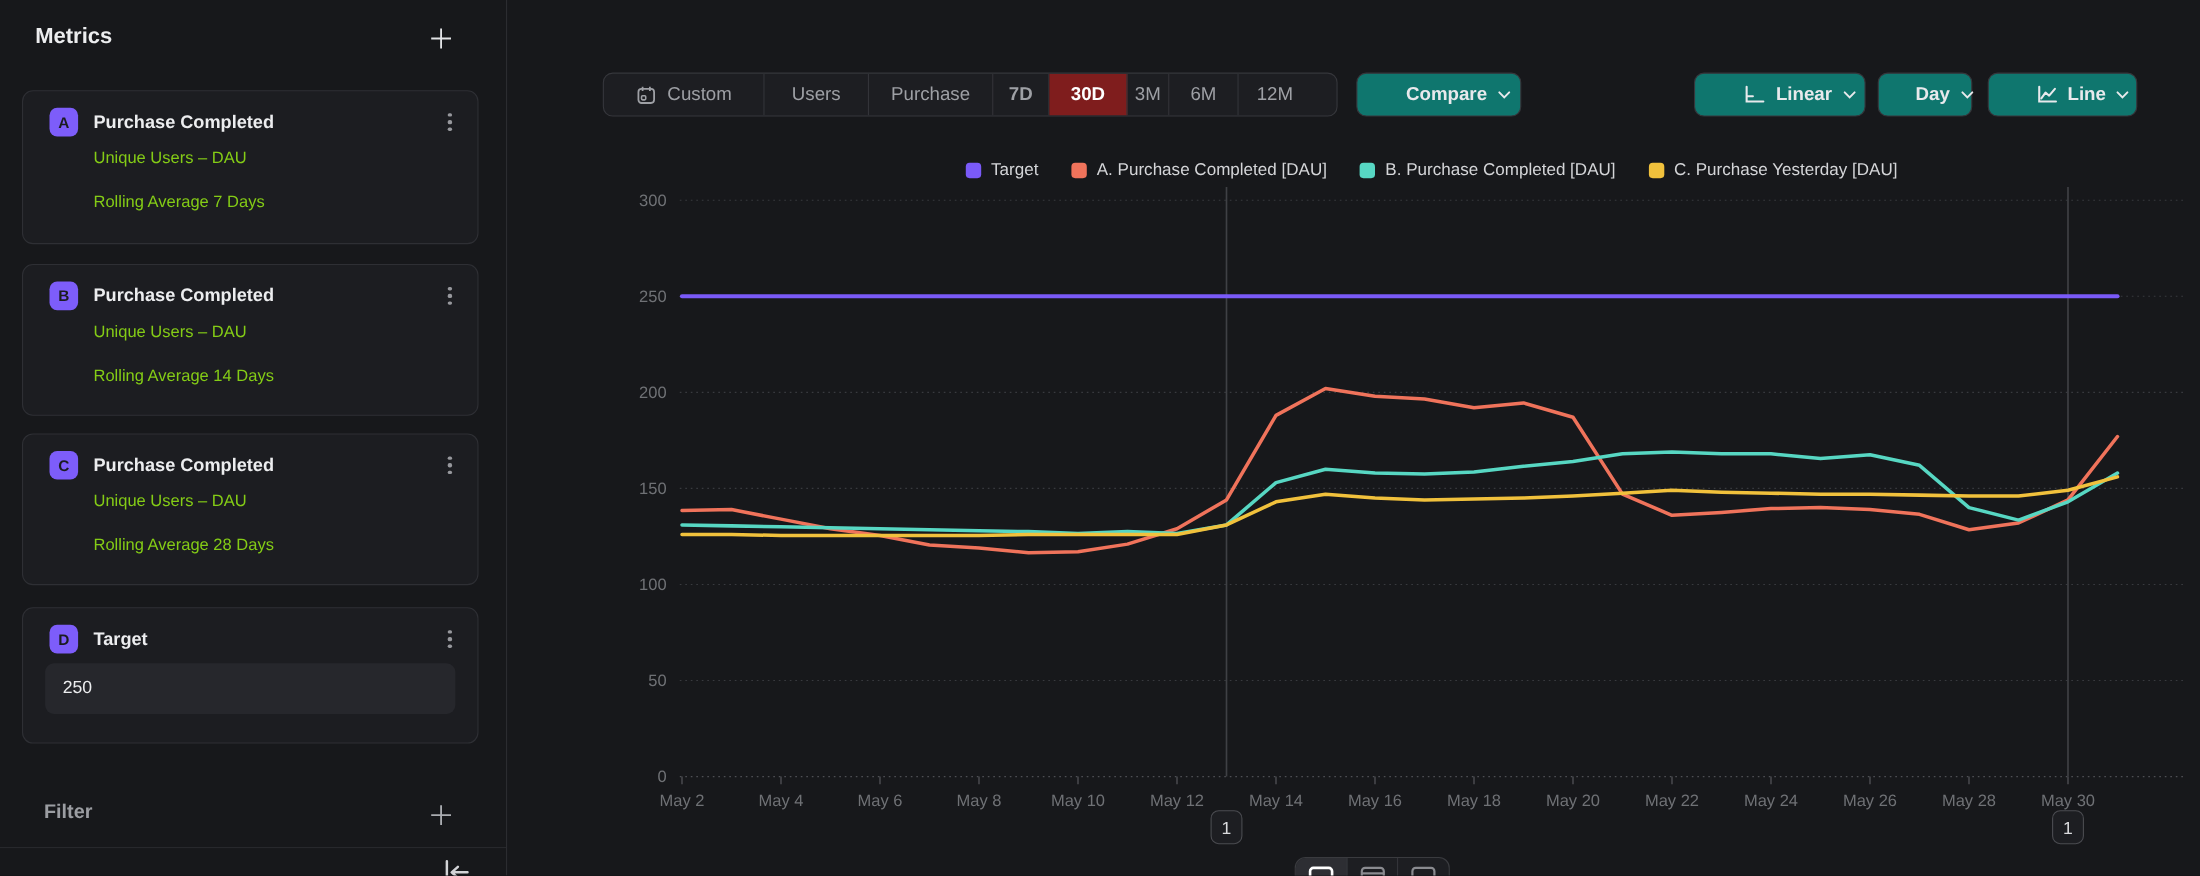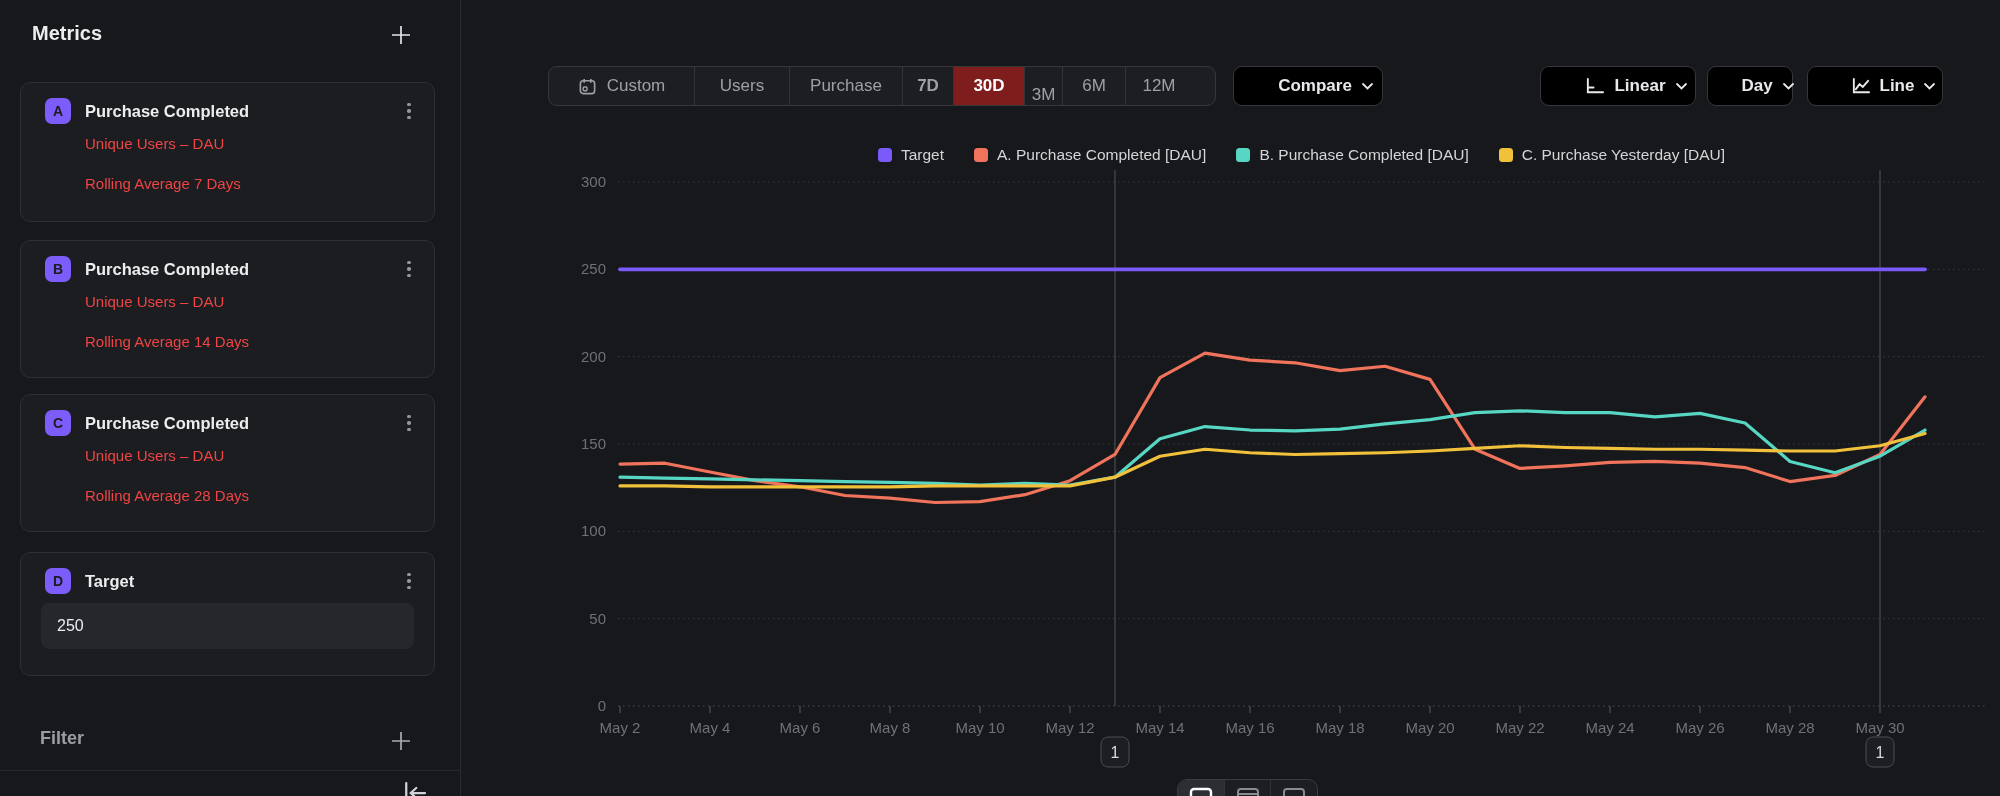--- a/index.html
+++ b/index.html
@@ -11,27 +11,27 @@
   #sidebar-divider{left:460px;top:0;width:1px;height:796px;background:#2b2c30;}
   .side-head{left:32px;top:22px;font-size:20px;font-weight:700;color:#ecedef;}
   .plus-btn{width:24px;height:24px;display:flex;align-items:center;justify-content:center;cursor:pointer;}
   .metric-card{left:20px;width:415px;background:#1c1d21;border:1px solid #2e2f34;border-radius:10px;box-sizing:border-box;}
   .card-row{position:absolute;left:24px;right:16px;top:14px;height:28px;display:flex;align-items:center;}
   .badge{width:26px;height:26px;border-radius:7px;background:#7d5dfa;color:#1b1c20;
          font-size:14px;font-weight:700;display:flex;align-items:center;justify-content:center;flex:0 0 auto;}
   .card-title{margin-left:14px;font-size:16.5px;font-weight:700;color:#ecedef;flex:1 1 auto;}
   .kebab{width:18px;height:22px;display:flex;flex-direction:column;align-items:center;justify-content:center;gap:3px;cursor:pointer;}
   .kebab i{width:3.5px;height:3.5px;border-radius:50%;background:#97989d;}
-  .card-sub{position:absolute;left:64px;font-size:15px;color:#ef4444;}
+  .card-sub{position:absolute;left:64px;font-size:15px;color:#84cc16;}
   #target-input{position:absolute;left:20px;top:50px;width:373px;height:46px;background:#26272c;border:none;
          border-radius:8px;color:#ecedef;font-size:16px;padding:0 16px;box-sizing:border-box;font-family:"Liberation Sans",sans-serif;}
   .filter-head{left:40px;top:728px;font-size:18px;font-weight:700;color:#9b9da2;text-align:right;}
   #bottom-divider{left:0;top:770px;width:460px;height:1px;background:#27282c;}
   
-  .btn{position:absolute;top:66px;height:40px;background:#000000;border:1px solid #36373c;border-radius:9px;
+  .btn{position:absolute;top:66px;height:40px;background:#0f766e;border:1px solid #36373c;border-radius:9px;
        display:flex;align-items:center;justify-content:center;gap:9px;box-sizing:border-box;cursor:pointer;
        font-size:17px;font-weight:700;color:#e8e9ec;padding-left:36px;}
   #seg-control{position:absolute;left:548px;top:66px;width:668px;height:40px;border:1px solid #36373c;
        border-radius:9px;background:#1d1e22;display:flex;box-sizing:border-box;overflow:hidden;}
   .seg{display:flex;align-items:center;justify-content:center;gap:10px;font-size:17px;color:#9ea0a5;
        border-right:1px solid #333439;box-sizing:border-box;cursor:pointer;height:100%;}
   .seg:last-child{border-right:none;}
   .seg.active{background:#7f1d1d;color:#ffffff;font-weight:700;}
   .chev{flex:0 0 auto;}
   
@@ -145,21 +145,21 @@
     </div>
   <div class="seg" style="width:113px;">
       <span>Purchase</span>
     </div>
   <div class="seg" style="width:51px;font-weight:bold;">
       <span>7D</span>
     </div>
   <div class="seg active" style="width:71px;">
       <span>30D</span>
     </div>
-  <div class="seg" style="width:38px;align-items:flex-end;">
+  <div class="seg" style="width:38px;">
       <span>3M</span>
     </div>
   <div class="seg" style="width:63px;">
       <span>6M</span>
     </div>
   <div class="seg" style="width:66px;">
       <span>12M</span>
     </div>
 </div>
 

